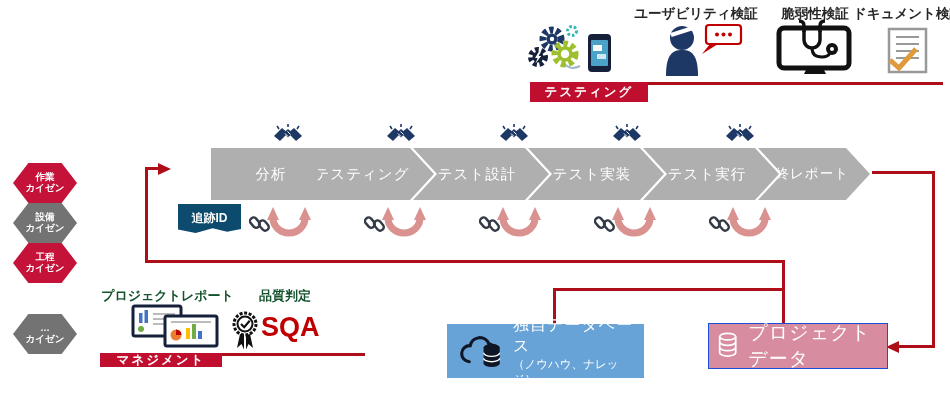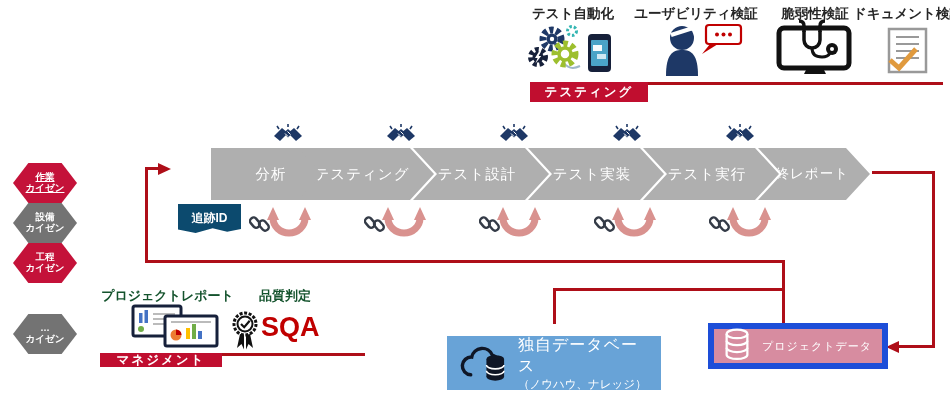--- a/index.html
+++ b/index.html
@@ -20,31 +20,30 @@
   .trace{background:#0c4a6e;color:#fff;font-size:12px;font-weight:700;
          display:flex;align-items:center;justify-content:center;
          clip-path:polygon(0 0,100% 0,100% 86%,78% 96%,55% 84%,28% 100%,0 88%);}
   .arrow-r{width:0;height:0;border-top:6px solid transparent;border-bottom:6px solid transparent;
            border-left:13px solid #AE0E18;}
   .arrow-l{width:0;height:0;border-top:6px solid transparent;border-bottom:6px solid transparent;
            border-right:13px solid #AE0E18;}
   .bluebox{background:#68A3D7;color:#fff;display:flex;align-items:center;gap:8px;padding:0 8px;}
   .bluebox .t1{font-size:16px;letter-spacing:1px;}
   .bluebox .t2{font-size:11.5px;}
-  .pinkbox{background:#D78CA0;border:6px solid #1d4ed8;color:#fff;display:flex;align-items:center;
-           gap:10px;padding:16px 8px;font-size:11px;letter-spacing:1px;}
+  .pinkbox{background:#D78CA0;border:1px solid #1d4ed8;color:#fff;display:flex;align-items:center;
+           gap:10px;padding:16px 8px;font-size:19px;letter-spacing:1px;}
   .mgmtlabel{font-size:13px;font-weight:600;color:#14532d;text-align:center;white-space:nowrap;}
   .sqa{font-size:27px;font-weight:800;color:#C00000;letter-spacing:0px;}
 </style>
 </head>
 <body>
 
 <div id="stage">
 
-  <div class="abs toollabel" style="left:524px;top:5px;width:98px;">テスト自動化</div>
   <div class="abs toollabel" style="left:630px;top:5px;width:132px;">ユーザビリティ検証</div>
   <div class="abs toollabel" style="left:771px;top:5px;width:88px;">脆弱性検証</div>
   <div class="abs toollabel" style="left:853px;top:5px;width:95px;">ドキュメント検証</div>
 
   <svg class="abs" style="left:528px;top:24px;" width="88" height="54" viewBox="0 0 88 54">
     <path d="M52,42 q-10,5 -16,-3" stroke="#9FB6C9" stroke-width="2" fill="none"></path>
     <circle cx="24" cy="15" r="9" fill="none" stroke="#1E3866" stroke-width="7" stroke-dasharray="4 2.6"></circle>
     <circle cx="24" cy="15" r="5.5" fill="#1E3866"></circle>
       <circle cx="24" cy="15" r="2.2" fill="#fff"></circle>
     <circle cx="37" cy="30" r="10" fill="none" stroke="#9DBF2E" stroke-width="7" stroke-dasharray="4.5 3"></circle>
@@ -183,21 +182,21 @@
   <svg class="abs" style="left:709px;top:202px;" width="64" height="46" viewBox="0 0 64 46">
     <path d="M24,16 A16,15 0 0 0 56,16" fill="none" stroke="#D9928F" stroke-width="7"></path>
     <polygon points="18,18 30,18 24,5" fill="#D9928F"></polygon>
       <polygon points="50,18 62,18 56,5" fill="#D9928F"></polygon>
     <g transform="rotate(-40 12 24)" stroke="#343B47" fill="none" stroke-width="2.4">
       <rect x="6" y="12" width="7" height="11" rx="3.2"></rect>
         <rect x="11" y="20" width="7" height="11" rx="3.2"></rect>
       </g>
   </svg>
 
-  <div class="abs hex red" style="left:13px;top:163px;text-decoration:underline;">
+  <div class="abs hex red" style="left:13px;top:163px;">
       <span><span>作業</span><br><span>カイゼン</span></span>
     </div>
   <div class="abs hex navy" style="left:13px;top:203px;">
       <span><span>設備</span><br><span>カイゼン</span></span>
     </div>
   <div class="abs hex red" style="left:13px;top:243px;">
       <span><span>工程</span><br><span>カイゼン</span></span>
     </div>
   <div class="abs hex navy" style="left:13px;top:314px;">
       <span><span>…</span><br><span>カイゼン</span></span>
@@ -240,21 +239,21 @@
     <circle cx="16" cy="14" r="7.5" fill="none" stroke="#111" stroke-width="2"></circle>
     <path d="M12,14 l3.2,3.2 l5.5,-6.5" stroke="#111" stroke-width="2.2" fill="none"></path>
     <path d="M11,24 L8,38 L12.5,34 L15,39.5 L15,25 Z" fill="#111"></path>
     <path d="M21,24 L24,38 L19.5,34 L17,39.5 L17,25 Z" fill="#111"></path>
   </svg>
   <div class="abs sqa" style="left:261px;top:312px;">SQA</div>
 
   <div class="abs redline" style="left:100px;top:353px;width:265px;height:3px;"></div>
   <div class="abs banner" style="left:100px;top:353px;width:122px;height:14px;">マネジメント</div>
 
-  <div class="abs bluebox" style="left:447px;top:336px;width:214px;height:54px;box-sizing:border-box;">
+  <div class="abs bluebox" style="left:447px;top:324px;width:197px;height:54px;box-sizing:border-box;">
     <svg width="56" height="44" viewBox="0 0 56 44">
       <path d="M16,34 a9,9 0 1 1 1,-18 a11,11 0 0 1 21,-2 a8,8 0 0 1 4,13" fill="none" stroke="#0F1626" stroke-width="3.5" stroke-linecap="round"></path>
       <ellipse cx="41" cy="18" rx="9" ry="4" fill="#0F1626"></ellipse>
         <rect x="32" y="18" width="18" height="18" fill="#0F1626"></rect>
       <ellipse cx="41" cy="36" rx="9" ry="4" fill="#0F1626"></ellipse>
       <path d="M32,24 a9,4 0 0 0 18,0 M32,30 a9,4 0 0 0 18,0" stroke="#fff" stroke-width="1.6" fill="none"></path>
     </svg>
     <div>
       <div class="t1">独自データベース</div>
       <div class="t2">（ノウハウ、ナレッジ）</div>

